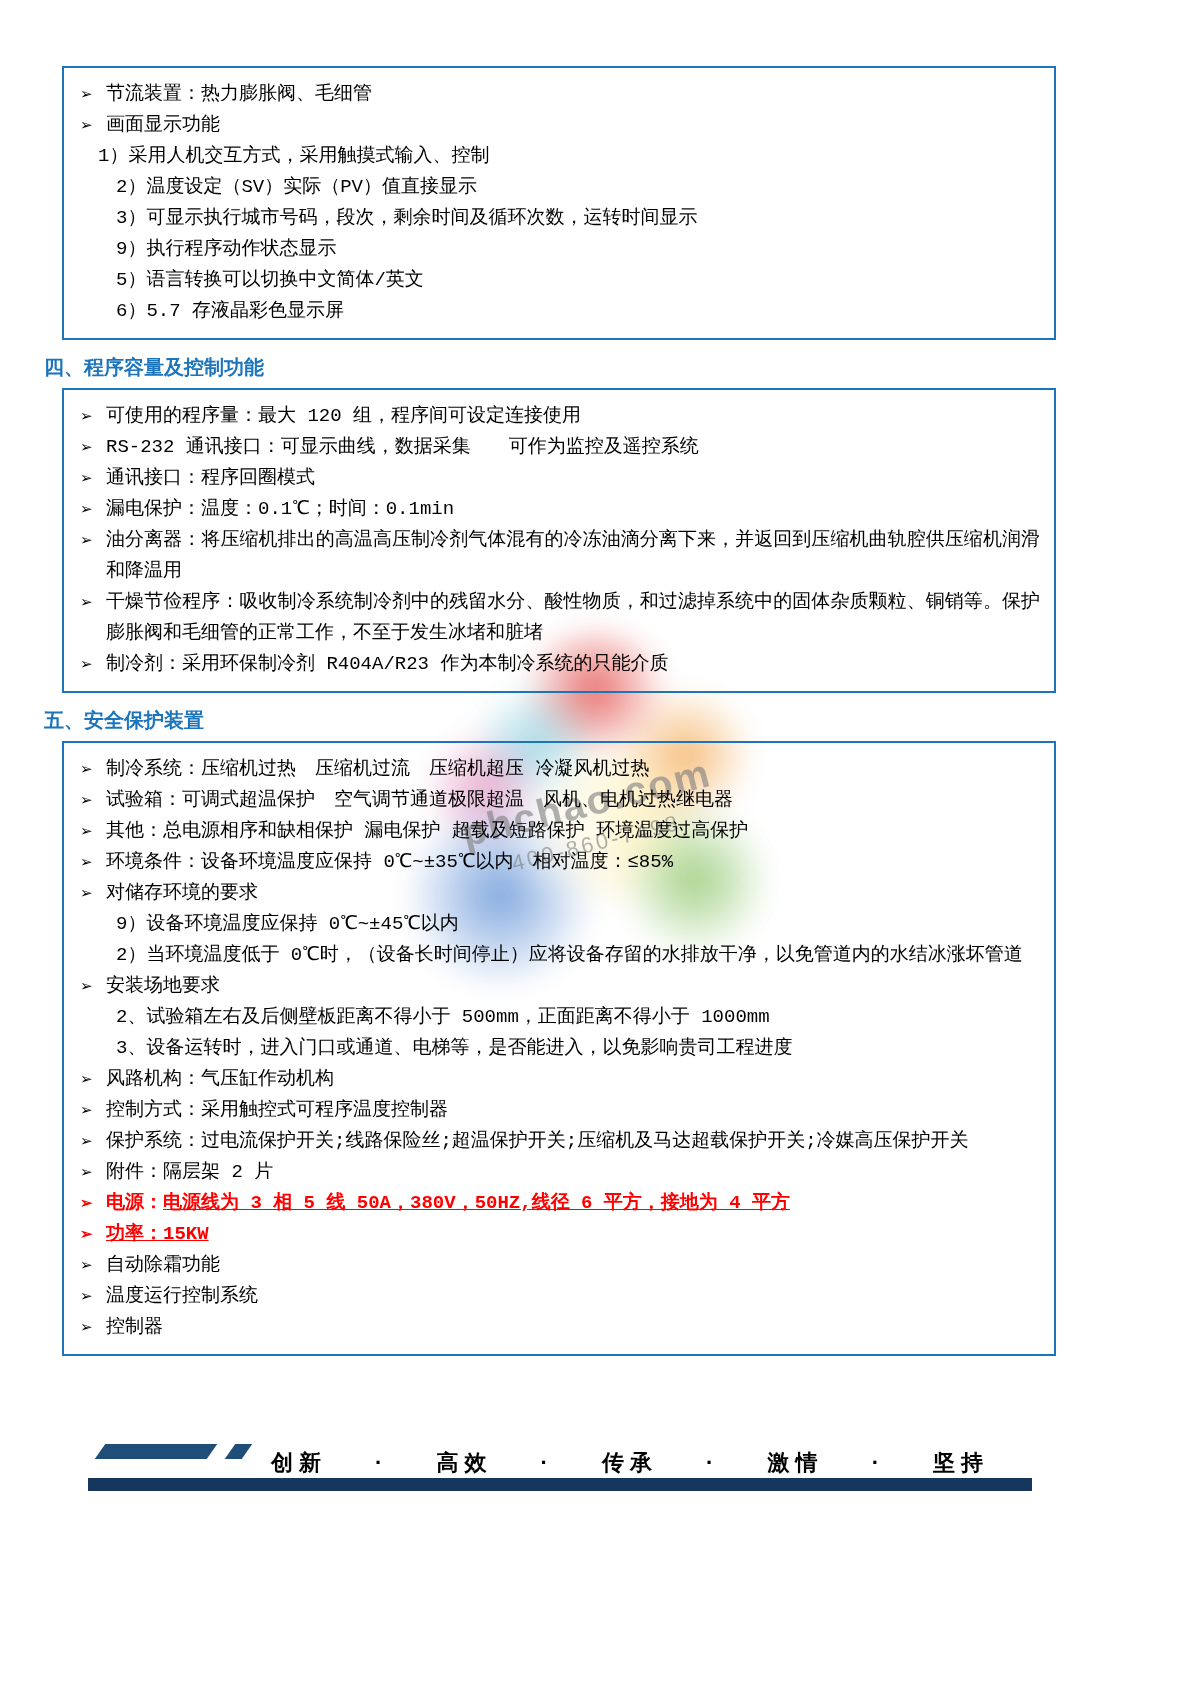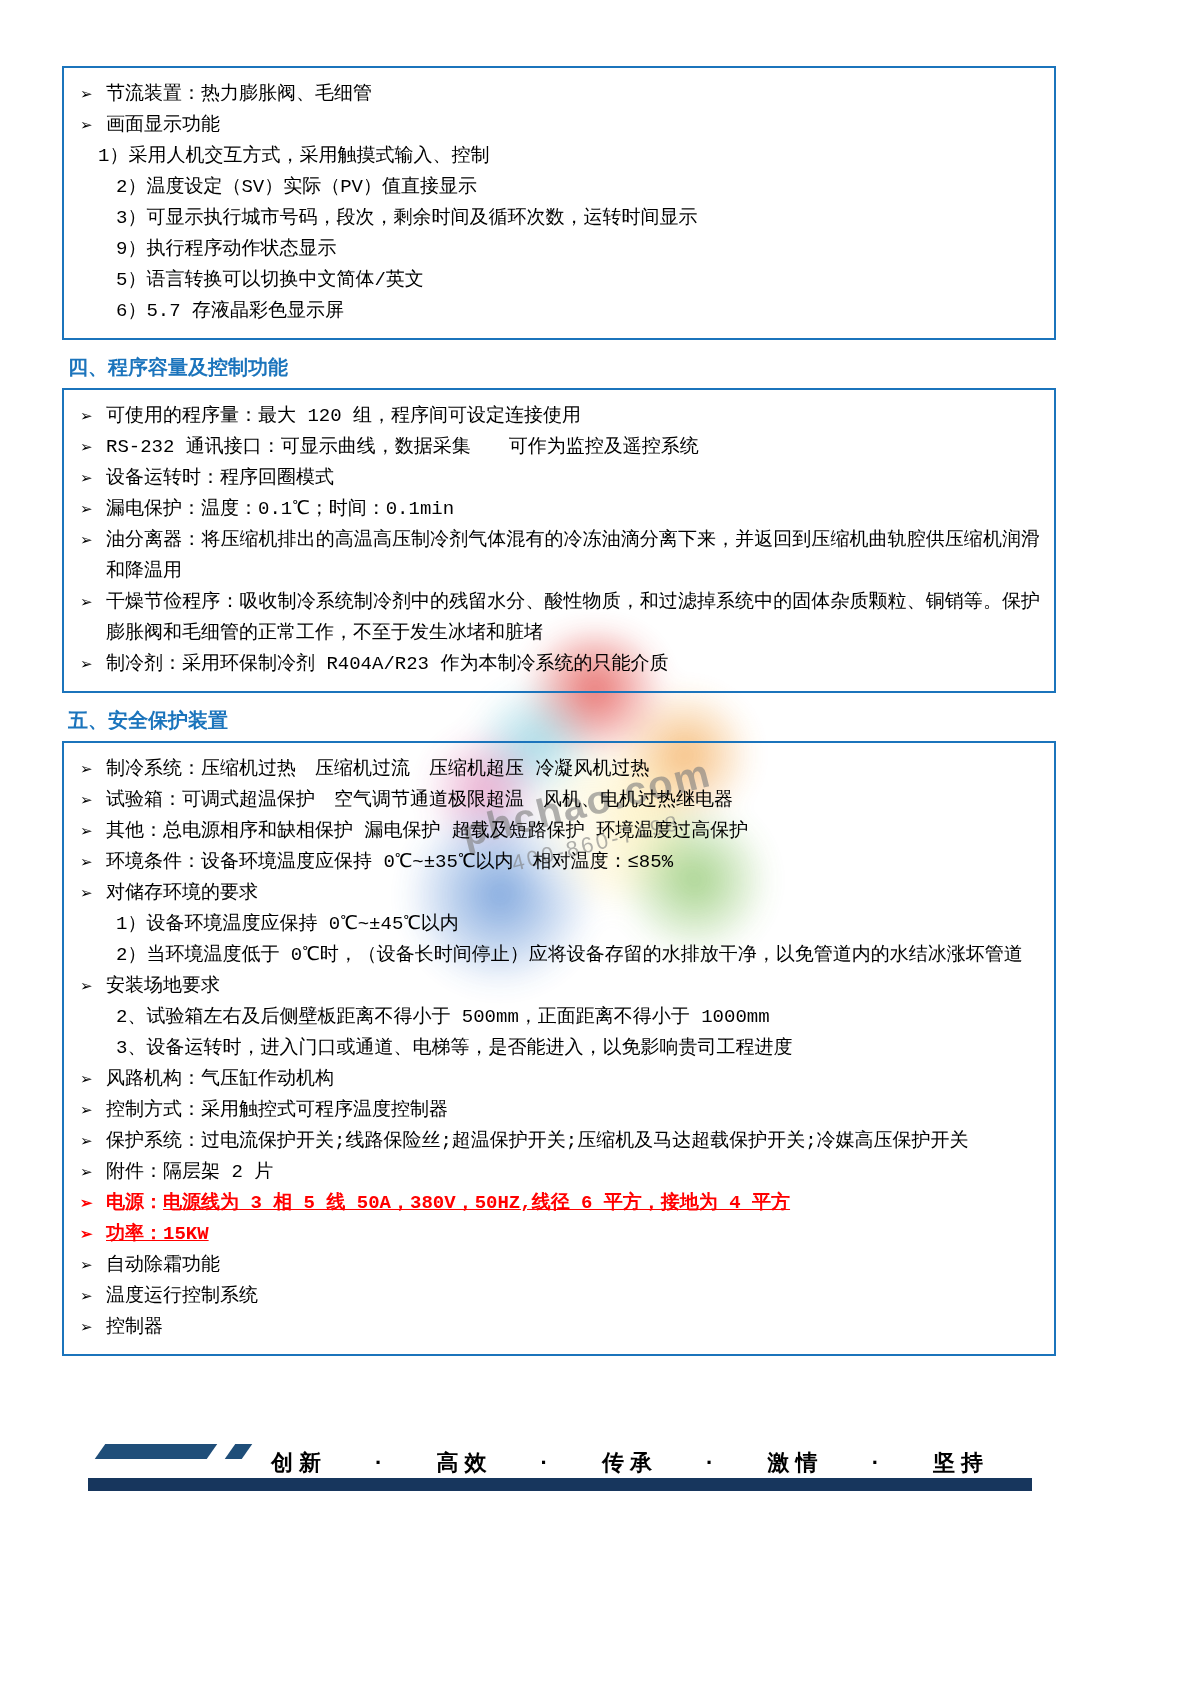--- a/index.html
+++ b/index.html
@@ -8,21 +8,21 @@
     font-family:"Liberation Serif","DejaVu Serif",serif;color:#000;
     overflow:hidden;
   }
   .content{position:relative;z-index:2;padding-top:66px;}
   .box{
     border:2px solid #1b74bc;margin-left:62px;width:994px;box-sizing:border-box;
     padding:11px 10px 11px 8px;background:transparent;
   }
   .section-title{
     color:#1b74bc;font-weight:bold;font-size:20px;
-    margin:15px 0 9px 68px;line-height:24px;
+    margin:15px 0 9px 44px;line-height:24px;
   }
   .row{display:flex;font-size:19px;line-height:31px;}
   .row .arrow{flex:0 0 34px;padding-left:8px;font-size:15px;box-sizing:border-box;}
   .row .txt{flex:1;text-align:justify;padding-right:4px;font-family:Liberation Mono, monospace;}
   .row.sub1{padding-left:26px;}
   .row.sub2{padding-left:44px;}
   .row.red{color:#ff0000;}
   .row.bold{font-weight:bold;}
   .u{text-decoration:underline;}
   .prefix{text-decoration:none;}
@@ -118,21 +118,21 @@
         <div class="row bullet">
           <span class="arrow">➢</span>
           <span class="txt"><span>可使用的程序量：最大 120 组，程序间可设定连接使用</span></span>
         </div>
         <div class="row bullet">
           <span class="arrow">➢</span>
           <span class="txt"><span>RS-232 通讯接口：可显示曲线，数据采集　　可作为监控及遥控系统</span></span>
         </div>
         <div class="row bullet">
           <span class="arrow">➢</span>
-          <span class="txt"><span>设备运转时：程序回圈模式</span></span>
+          <span class="txt"><span>通讯接口：程序回圈模式</span></span>
         </div>
         <div class="row bullet">
           <span class="arrow">➢</span>
           <span class="txt"><span>漏电保护：温度：0.1℃；时间：0.1min</span></span>
         </div>
         <div class="row bullet">
           <span class="arrow">➢</span>
           <span class="txt"><span>油分离器：将压缩机排出的高温高压制冷剂气体混有的冷冻油滴分离下来，并返回到压缩机曲轨腔供压缩机润滑和降温用</span></span>
         </div>
         <div class="row bullet">
@@ -164,21 +164,21 @@
         </div>
         <div class="row bullet">
           <span class="arrow">➢</span>
           <span class="txt"><span>环境条件：设备环境温度应保持 0℃~±35℃以内　相对温度：≤85%</span></span>
         </div>
         <div class="row bullet">
           <span class="arrow">➢</span>
           <span class="txt"><span>对储存环境的要求</span></span>
         </div>
         <div class="row sub2">
-          <span class="txt"><span>1）设备环境温度应保持 0℃~±45℃以内</span></span>
+          <span class="txt"><span>9）设备环境温度应保持 0℃~±45℃以内</span></span>
         </div>
         <div class="row sub2">
           <span class="txt"><span>2）当环境温度低于 0℃时，（设备长时间停止）应将设备存留的水排放干净，以免管道内的水结冰涨坏管道</span></span>
         </div>
         <div class="row bullet">
           <span class="arrow">➢</span>
           <span class="txt"><span>安装场地要求</span></span>
         </div>
         <div class="row sub2">
           <span class="txt"><span>2、试验箱左右及后侧壁板距离不得小于 500mm，正面距离不得小于 1000mm</span></span>

